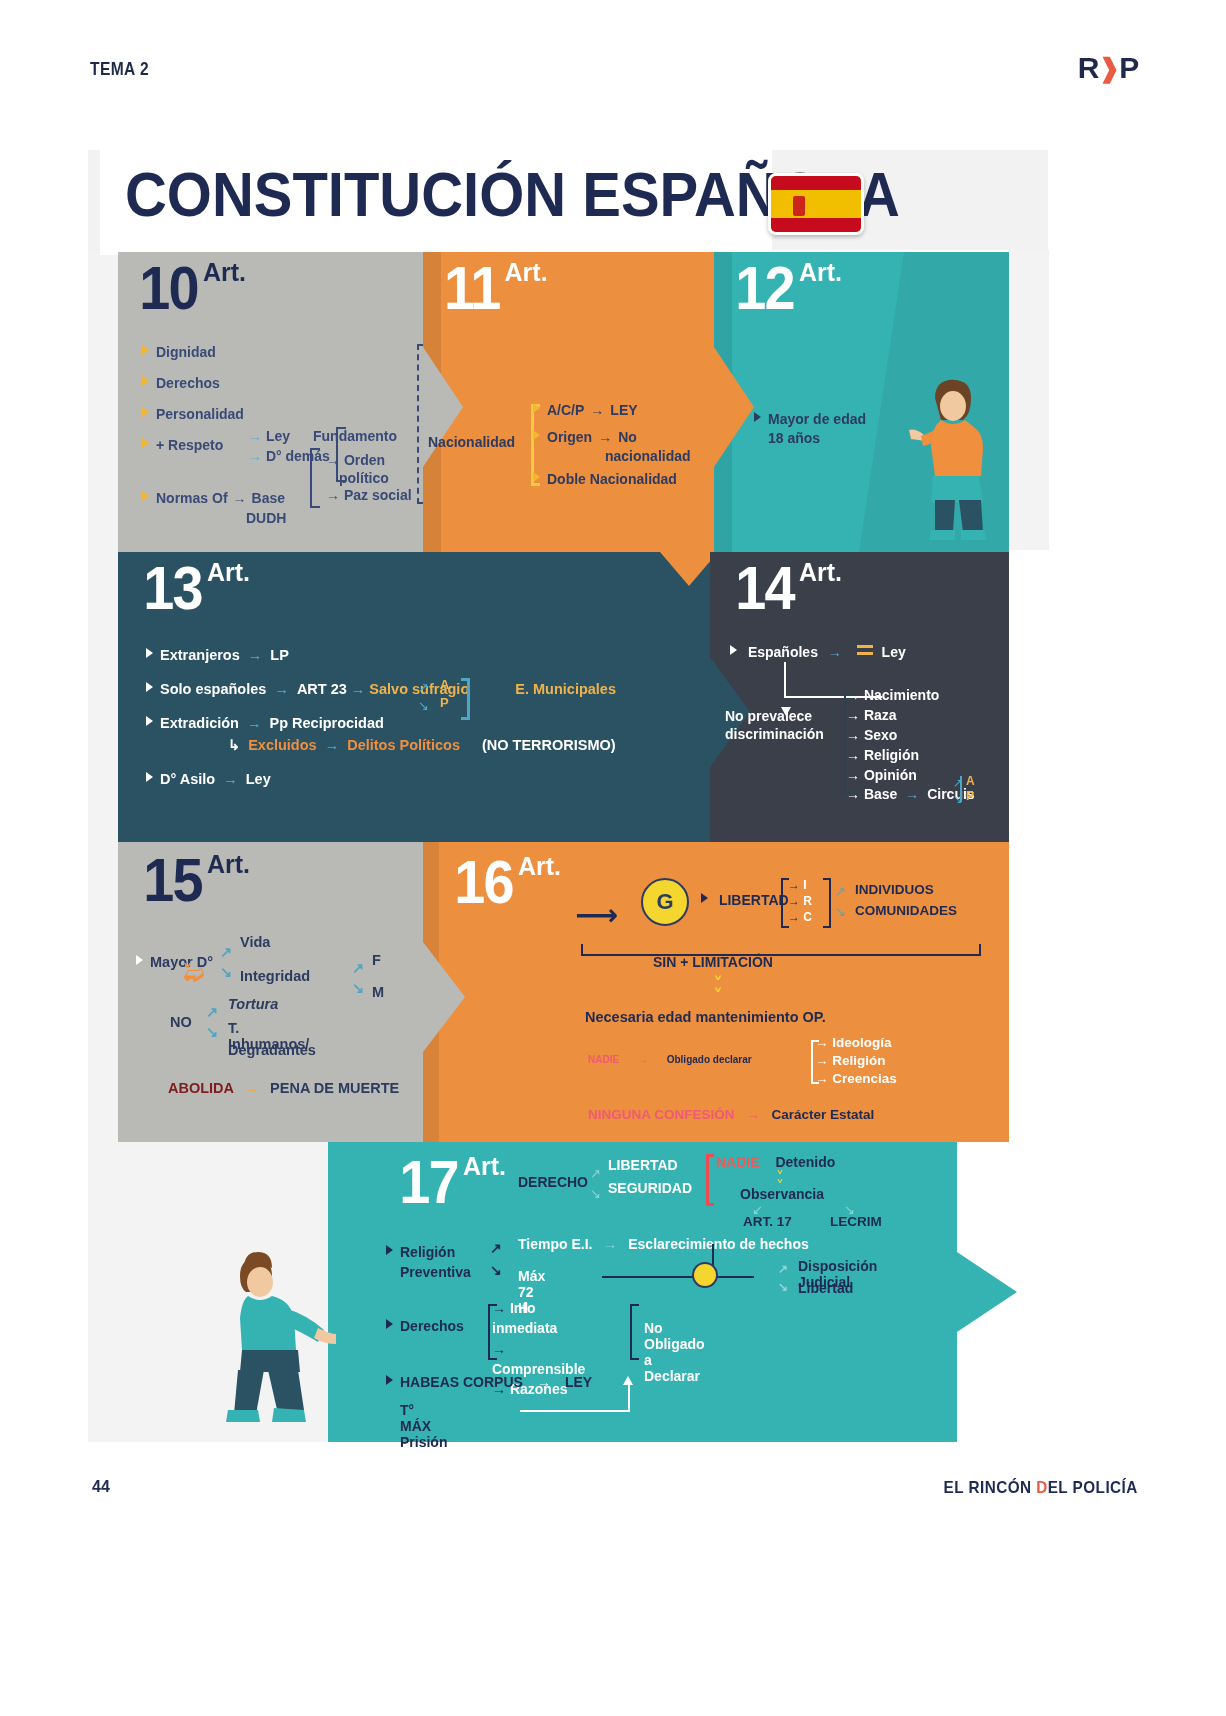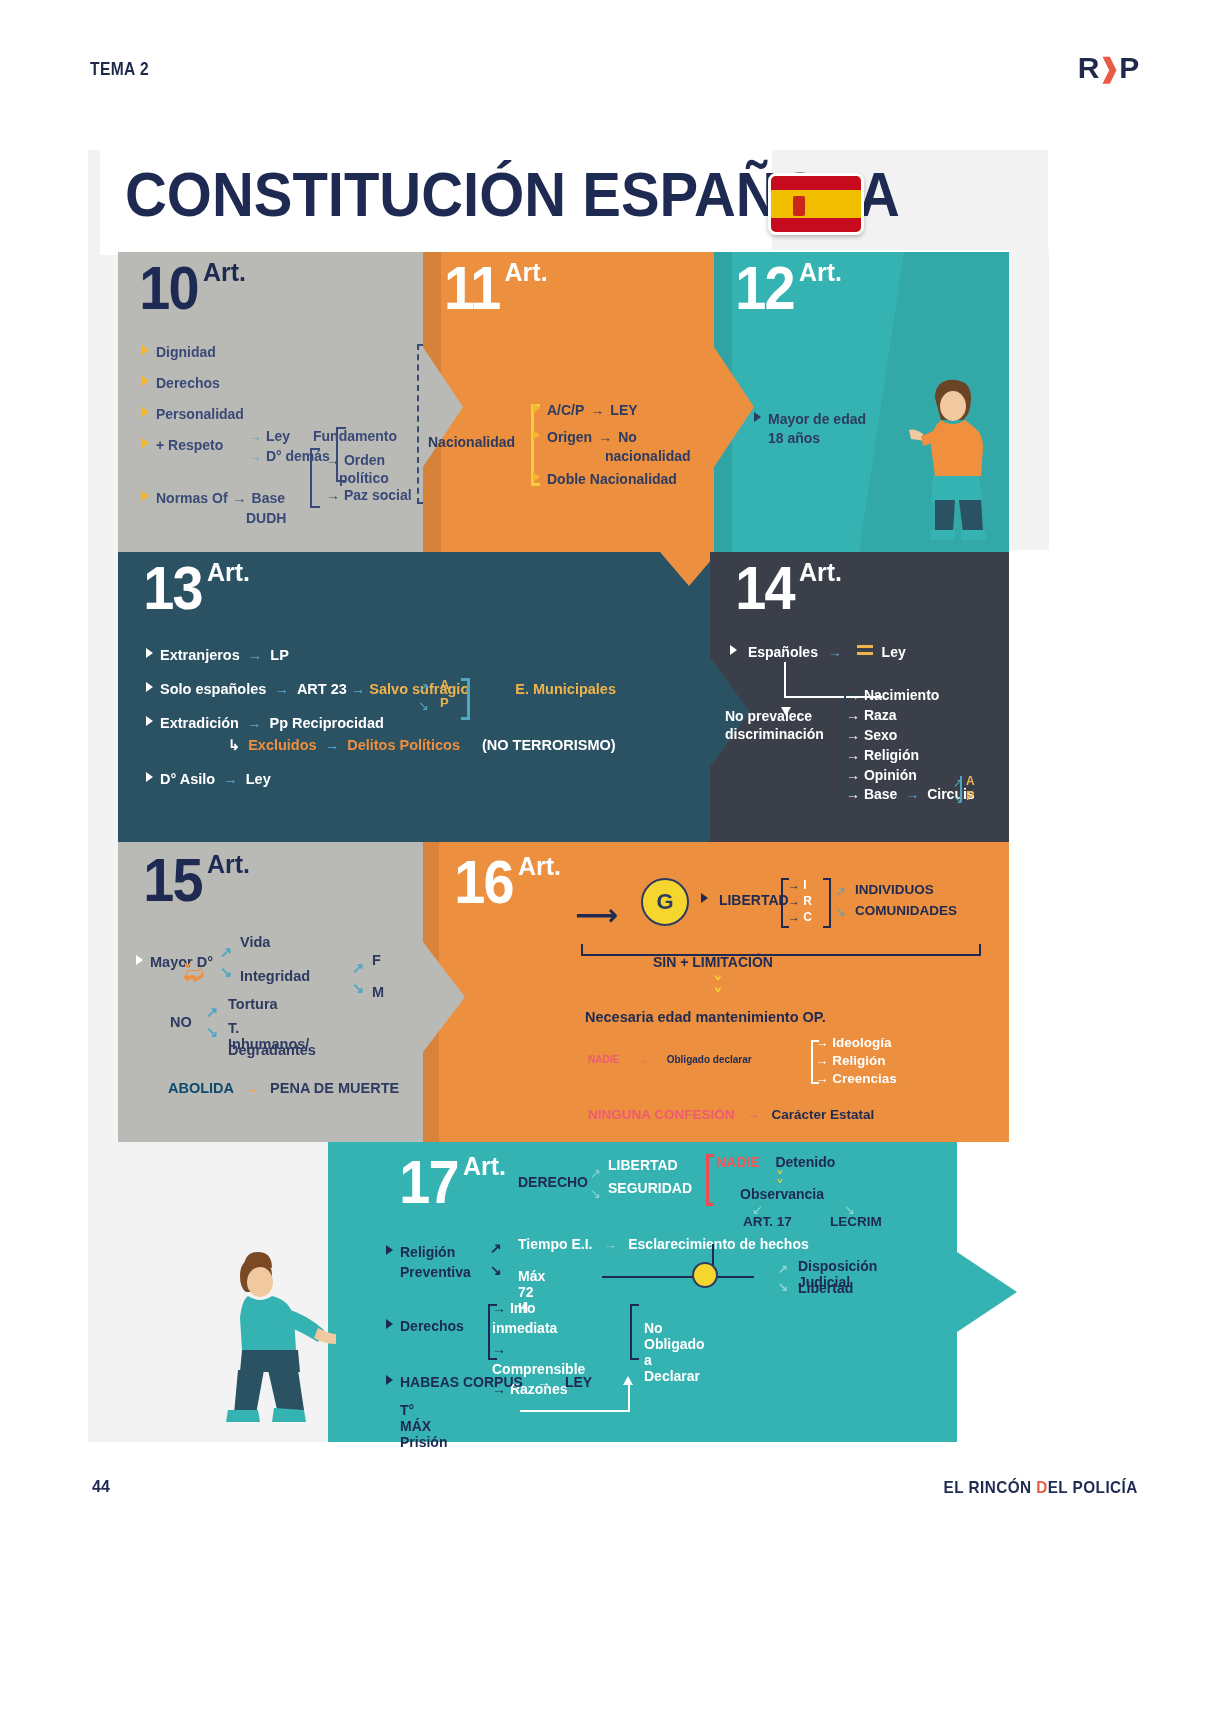--- a/index.html
+++ b/index.html
@@ -553,26 +553,26 @@
       <div style="position:absolute;left:236px;top:54px;">M</div>
     </div>
     <div class="chev">➫<br></div>
     <div style="position:absolute;left:64px;top:124px;color:#f08f3e;font-size:22px;font-weight:bold;line-height:.6;">
       ˅<br>˅
     </div>
     <div class="l2 t">
       <div style="position:absolute;left:0;top:12px;">NO</div>
       <div style="position:absolute;left:36px;top:2px;color:#4fa7c4;">↗</div>
       <div style="position:absolute;left:36px;top:22px;color:#4fa7c4;">↘</div>
-      <div style="position:absolute;left:58px;top:-6px;">Tortura</div>
+      <div style="position:absolute;left:58px;top:-6px;font-style:italic;">Tortura</div>
       <div style="position:absolute;left:58px;top:18px;">T. Inhumanos/</div>
       <div style="position:absolute;left:58px;top:40px;">Degradantes</div>
     </div>
     <div class="abolida t">
-      <span style="color:#0c4a6e;">ABOLIDA</span>
+      <span style="color:#7f1d1d;">ABOLIDA</span>
       <span style="color:#f0a345;margin:0 7px;">→</span>
       <span style="color:#2e3b60;">PENA DE MUERTE</span>
     </div>
   </div>
 
   <div class="blk" id="a16">
     <div class="shade"></div>
     <div class="notch"></div>
     <div class="head artnum t white">
       <span class="n">16</span><span class="w">Art.</span>

